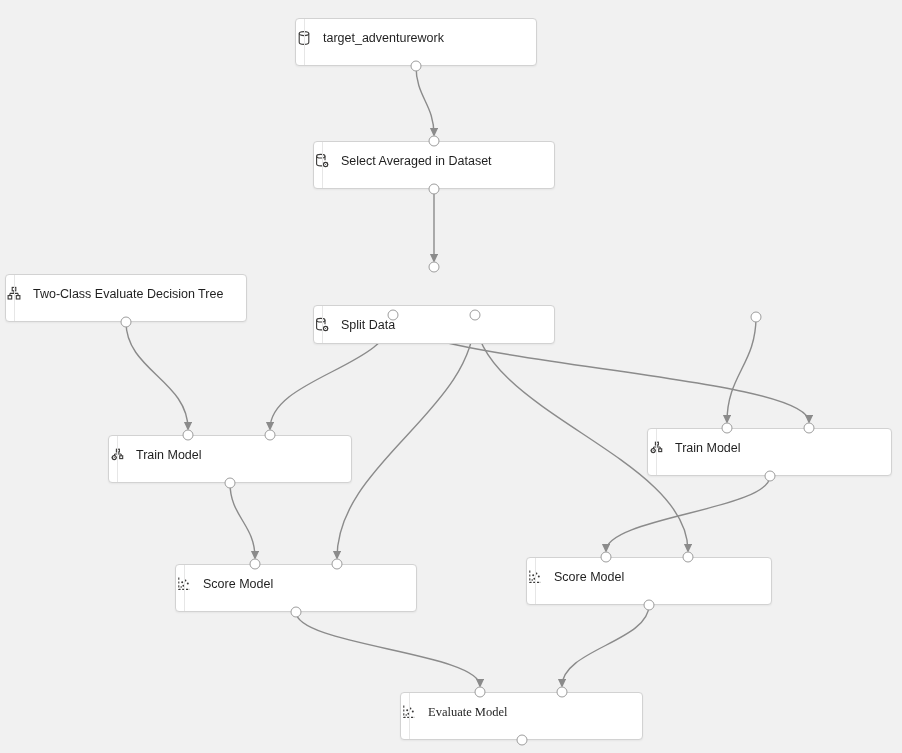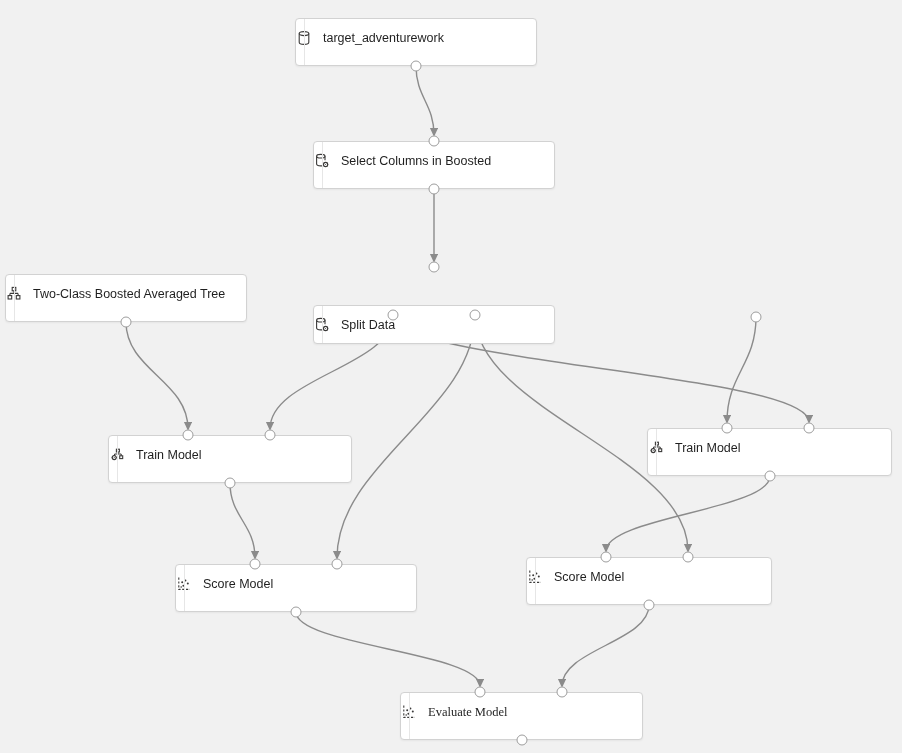--- a/index.html
+++ b/index.html
@@ -108,21 +108,21 @@
     <div class="node-content">
       <span class="node-icon">
           <svg viewBox="0 0 16 16">
             <ellipse cx="6.8" cy="3.2" rx="4.2" ry="1.8" fill="none" stroke="#3b3a39" stroke-width="1.1"></ellipse>
             <path d="M2.6 3.2 V11 C2.6 12.1 4.4 12.9 6.8 12.9 C7.2 12.9 7.6 12.9 8 12.85 M11 3.2 V7.2" fill="none" stroke="#3b3a39" stroke-width="1.1"></path>
             <circle cx="11.6" cy="11.5" r="2.1" fill="none" stroke="#3b3a39" stroke-width="1.1"></circle>
             <circle cx="11.6" cy="11.5" r="0.5" fill="#3b3a39"></circle>
             <path d="M11.6 8.9 V9.6 M11.6 13.4 V14.1 M9 11.5 H9.7 M13.5 11.5 H14.2 M9.8 9.7 l.5 .5 M12.9 12.8 l.5 .5 M13.4 9.7 l-.5 .5 M10.3 12.8 l-.5 .5" fill="none" stroke="#3b3a39" stroke-width="1.1"></path>
           </svg>
         </span>
-      <span class="node-label">Select Columns in Boosted</span>
+      <span class="node-label">Select Averaged in Dataset</span>
     </div>
   </div>
     <div class="port" style="left: 434px; top: 141px; border-color: rgb(157, 157, 157);"></div>
     <div class="port" style="left: 434px; top: 189px; border-color: rgb(157, 157, 157);"></div>
     <div class="node" style="left: 313px; top: 265px; width: 242px; height: 39px; margin-top: 40px;">
     <div class="node-content">
       <span class="node-icon">
           <svg viewBox="0 0 16 16">
             <ellipse cx="6.8" cy="3.2" rx="4.2" ry="1.8" fill="none" stroke="#3b3a39" stroke-width="1.1"></ellipse>
             <path d="M2.6 3.2 V11 C2.6 12.1 4.4 12.9 6.8 12.9 C7.2 12.9 7.6 12.9 8 12.85 M11 3.2 V7.2" fill="none" stroke="#3b3a39" stroke-width="1.1"></path>
@@ -140,21 +140,21 @@
     <div class="node" style="left: 5px; top: 274px; width: 242px; height: 48px;">
     <div class="node-content">
       <span class="node-icon">
           <svg viewBox="0 0 16 16">
             <rect x="6.2" y="1.4" width="3.6" height="3.4" fill="none" stroke="#3b3a39" stroke-width="1.1"></rect>
             <path d="M8 4.8 V7.4 M3.9 7.4 H12.1 M3.9 7.4 V9.6 M12.1 7.4 V9.6" fill="none" stroke="#3b3a39" stroke-width="1.1"></path>
             <rect x="2.1" y="9.6" width="3.6" height="3.4" fill="none" stroke="#3b3a39" stroke-width="1.1"></rect>
             <rect x="10.3" y="9.6" width="3.6" height="3.4" fill="none" stroke="#3b3a39" stroke-width="1.1"></rect>
           </svg>
         </span>
-      <span class="node-label">Two-Class Boosted Averaged Tree</span>
+      <span class="node-label">Two-Class Evaluate Decision Tree</span>
     </div>
   </div>
     <div class="port" style="left: 126px; top: 322px; border-color: rgb(157, 157, 157);"></div>
     <div class="port" style="left: 756px; top: 317px; border-color: rgb(157, 157, 157);"></div>
     <div class="node" style="left: 108px; top: 435px; width: 244px; height: 48px;">
     <div class="node-content">
       <span class="node-icon">
           <svg viewBox="0 0 16 16">
             <rect x="7.4" y="2.2" width="3" height="2.8" fill="none" stroke="#3b3a39" stroke-width="1.1"></rect>
             <path d="M8.9 5 V7 M5.6 7 H12.2 M5.6 7 V8.8 M12.2 7 V8.8" fill="none" stroke="#3b3a39" stroke-width="1.1"></path>

